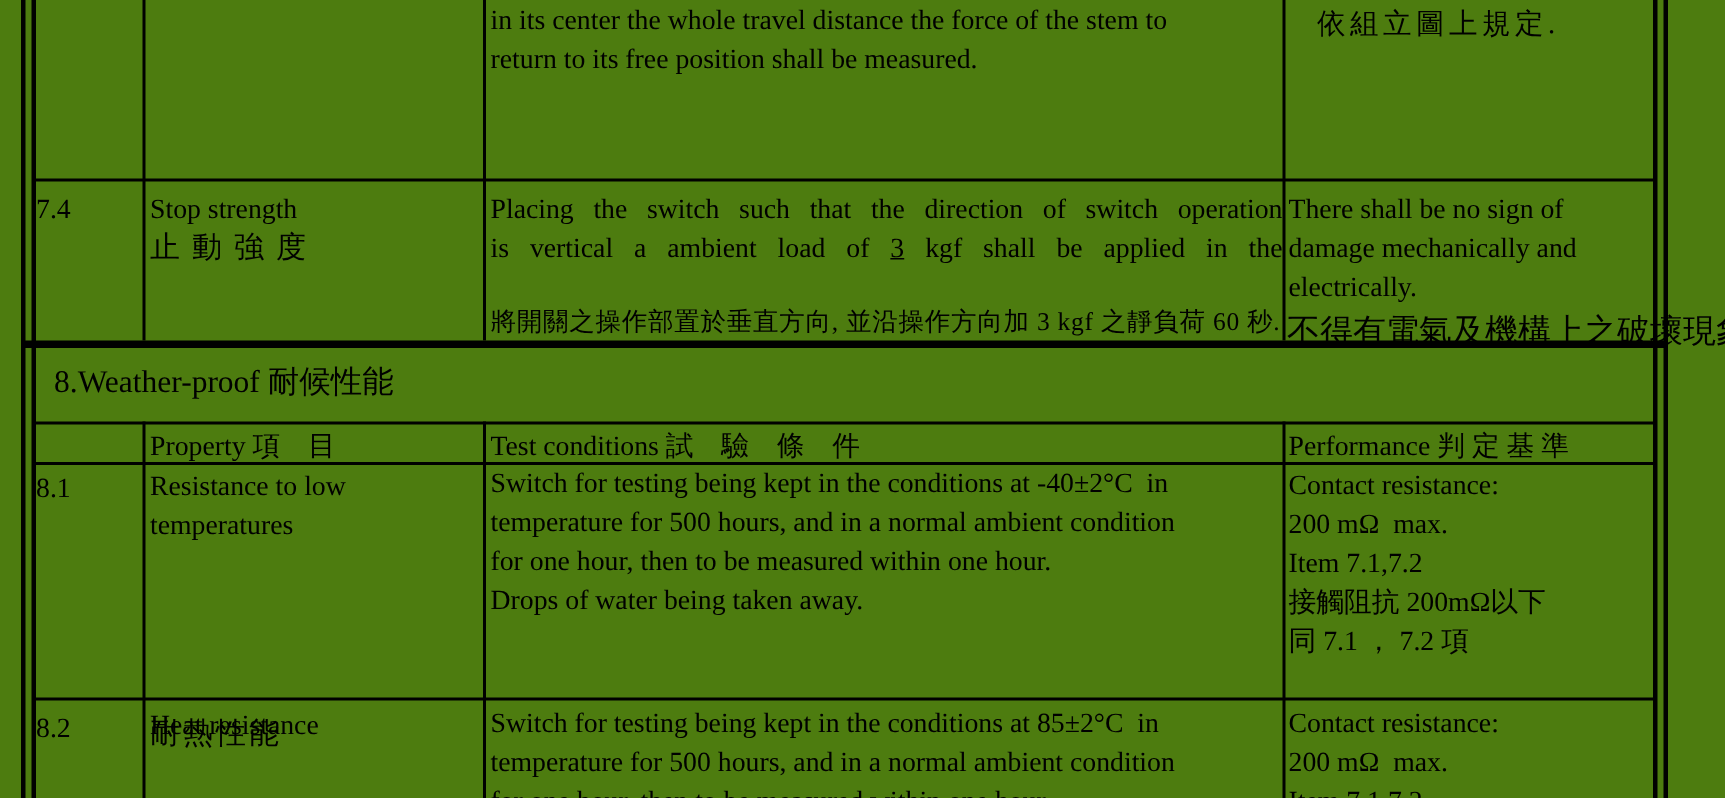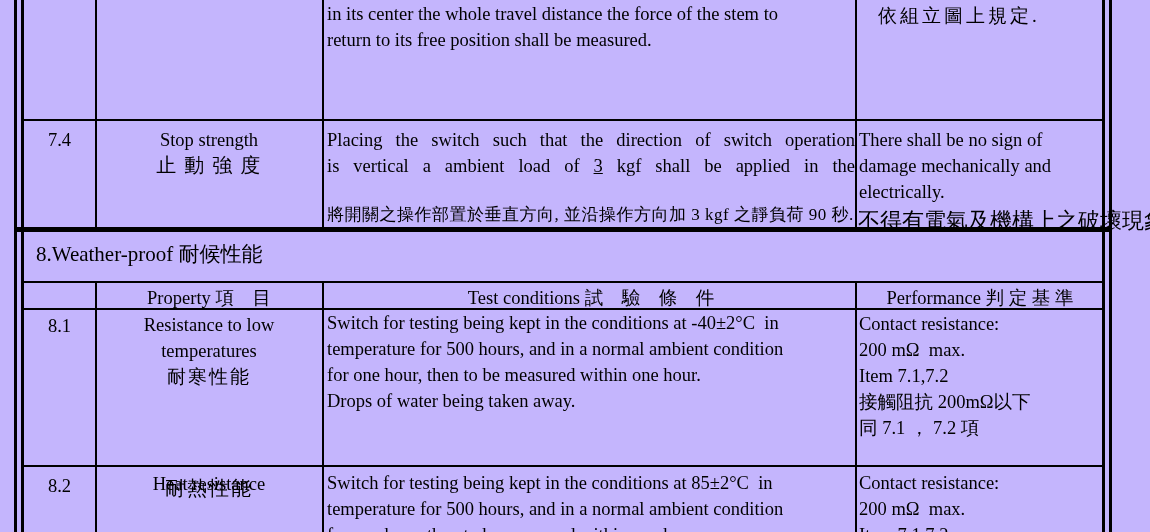--- a/index.html
+++ b/index.html
@@ -1,25 +1,25 @@
 <!DOCTYPE html>
 <html><head>
 <meta charset="utf-8">
 <style>
   html,body { margin:0; padding:0; background:#fff; }
   .page {
     position:relative; width:1150px; height:532px; overflow:hidden;
-    background:#c4b5fd; color:#000000;
+    background:#4d7c0f; color:#000000;
     font-family:"Liberation Serif","DejaVu Serif",serif;
   }
   .vline, .hline { position:absolute; background:#000; }
   .txt { position:absolute; }
   .en  { font-size:18.5px; line-height:26px; }
   .pre { white-space:pre-wrap; }
-  .center { text-align:center; }
+  .center { text-align:left; }
   .jl { text-align:justify; text-align-last:justify; }
   .nowrap { white-space:nowrap; }
   .cjk-big   { font-size:20px; line-height:33px; letter-spacing:1.5px; }
   .cjk-med   { font-size:18px; line-height:24px; letter-spacing:1px; }
   .cjk-small { font-size:17px; letter-spacing:0.5px; }
   .cjk-xs    { font-size:22px; letter-spacing:0; }
   .ls3 { letter-spacing:3px;margin-left:19px; }
   .ls2 { letter-spacing:2px; }
   u { text-decoration:underline; }
 </style>
@@ -43,42 +43,41 @@
 return to its free position shall be measured.</div>
 
   <div class="txt ls3 nowrap" style="left:859px;top:3px;width:242px;font-size:19px">依組立圖上規定.</div>
 
   <div class="txt en center" style="left:24px;top:127px;width:71px">7.4</div>
   <div class="txt en center" style="left:100px;top:127px;width:218px">Stop strength</div>
   <div class="txt center cjk-big" style="left:100px;top:152px;width:218px;line-height:26px">止 動 強 度</div>
 
   <div class="txt en jl" style="left:327px;top:127px;width:528px">Placing the switch such that the direction of switch operation</div>
   <div class="txt en jl" style="left:327px;top:153px;width:528px"><span>is vertical a ambient load of </span><u>3</u><span> kgf shall be applied in the</span></div>
-  <div class="txt nowrap cjk-small" style="left:327px;top:203px;width:530px">將開關之操作部置於垂直方向, 並沿操作方向加 3 kgf 之靜負荷 90 秒.</div>
+  <div class="txt nowrap cjk-small" style="left:327px;top:203px;width:530px">將開關之操作部置於垂直方向, 並沿操作方向加 3 kgf 之靜負荷 60 秒.</div>
 
   <div class="txt en" style="left:859px;top:127px;width:242px">There shall be no sign of damage mechanically and electrically.</div>
   <div class="txt nowrap cjk-xs" style="left:858px;top:206px;width:250px">不得有電氣及機構上之破壞現象</div>
 
   <div class="txt" style="left:36px;top:240px;font-size:21px">8.Weather-proof 耐候性能</div>
 
   <div class="hline" style="left:24px;top:281px;width:1078px;height:2px"></div>
   <div class="hline" style="left:24px;top:308px;width:1078px;height:2px"></div>
   <div class="hline" style="left:24px;top:465px;width:1078px;height:2px"></div>
   <div class="vline" style="left:95px;top:281px;width:2px;height:251px"></div>
   <div class="vline" style="left:322px;top:281px;width:2px;height:251px"></div>
   <div class="vline" style="left:855px;top:281px;width:2px;height:251px"></div>
 
   <div class="txt en center" style="left:100px;top:285px;width:218px">Property 項　目</div>
   <div class="txt en center" style="left:859px;top:285px;width:242px">Performance 判 定 基 準</div>
   <div class="txt en center" style="left:327px;top:285px;width:528px">Test conditions 試　驗　條　件</div>
 
   <div class="txt en center" style="left:24px;top:313px;width:71px">8.1</div>
   <div class="txt en center pre" style="left:100px;top:312px;width:218px">Resistance to low
 temperatures</div>
-  <div class="txt center ls2" style="left:100px;top:364px;width:218px;font-size:19px">耐寒性能</div>
 
   <div class="txt en pre" style="left:327px;top:310px;width:530px">Switch for testing being kept in the conditions at -40±2°C  in
 temperature for 500 hours, and in a normal ambient condition
 for one hour, then to be measured within one hour.
 Drops of water being taken away.</div>
 
   <div class="txt en pre" style="left:859px;top:311px;width:242px">Contact resistance:
 200 mΩ  max.
 Item 7.1,7.2
 接觸阻抗 200mΩ以下

